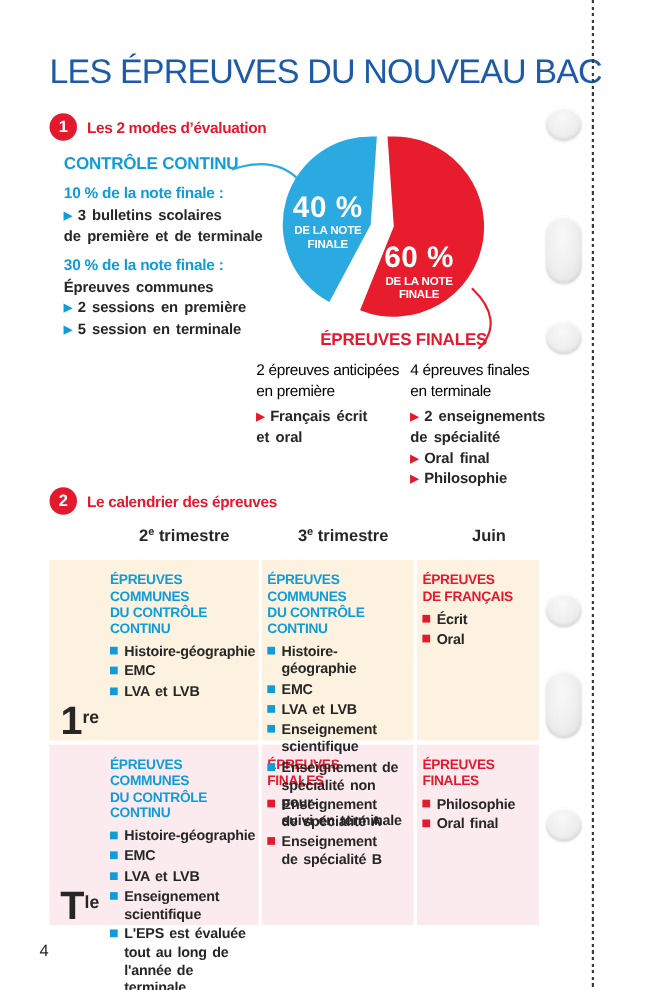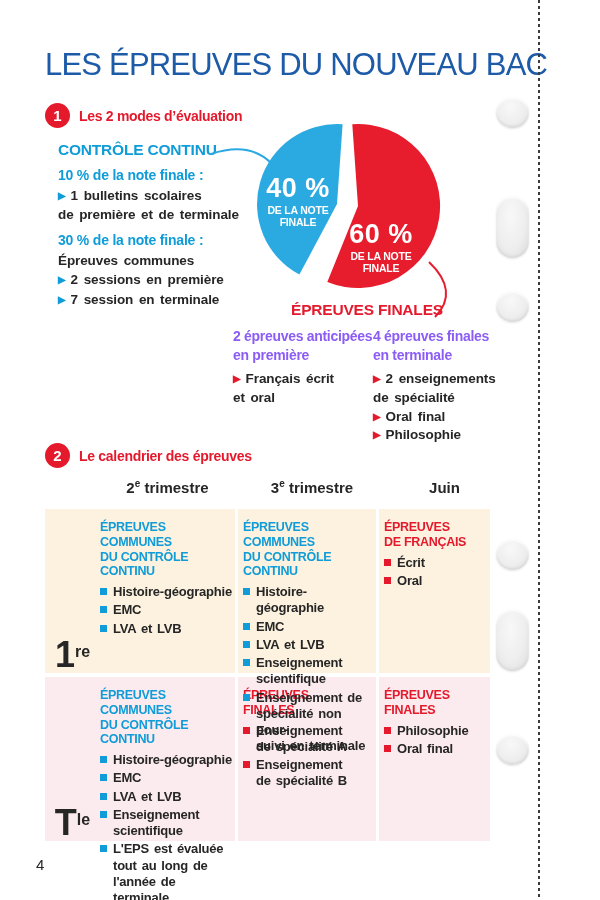--- a/index.html
+++ b/index.html
@@ -46,21 +46,21 @@
   .pie-label.blue { left:0px; top:60px; width:92px; }
   .pie-label.red  { left:84px; top:86px; width:90px;margin-top:20px; }
   .connectors { left:0; top:0; width:600px; height:900px; pointer-events:none; }
 
   
   .ef-title { left:252px; top:301px; width:230px; text-align:center;
               color:#e5192c; font-weight:700; font-size:15.5px; letter-spacing:-0.2px; }
   .ef-col { top:327px; }
   .ef-col1 { left:233px; width:140px; }
   .ef-col2 { left:373px; width:124px; }
-  .ef-heading { color:#8b5cf6; font-weight:700; font-size:14px; line-height:1.35;
+  .ef-heading { color:#000000; font-weight:400; font-size:14px; line-height:1.35;
                 letter-spacing:-0.3px; margin-bottom:5px; }
   .ef-col .body-item { line-height:1.4; }
 
   
   .cal-header {
     left:45px; top:478px; width:442px; display:grid;
     grid-template-columns:190px 138px 111px; column-gap:8px;
     font-size:15px; font-weight:700; color:#262626;
   }
   .cal-header .hc { text-align:center; }
@@ -111,26 +111,26 @@
 <div class="abs page-title">LES ÉPREUVES DU NOUVEAU BAC</div>
 
 <div class="abs sec-head sec1-head">
   <div class="num-badge">1</div>
   <div class="sec-title">Les 2 modes d’évaluation</div>
 </div>
 
 <div class="abs cc">
   <div class="cc-title">CONTRÔLE CONTINU</div>
   <div class="cc-label">10 % de la note finale :</div>
-  <div class="body-item"><span class="arrow cyan">▶</span><span class="pl">1 bulletins scolaires
+  <div class="body-item"><span class="arrow cyan">▶</span><span class="pl">3 bulletins scolaires
 de première et de terminale</span></div>
   <div class="cc-label">30 % de la note finale :</div>
   <div class="body-item">Épreuves communes</div>
   <div class="body-item"><span class="arrow cyan">▶</span><span class="pl">2 sessions en première</span></div>
-  <div class="body-item"><span class="arrow cyan">▶</span><span class="pl">7 session en terminale</span></div>
+  <div class="body-item"><span class="arrow cyan">▶</span><span class="pl">5 session en terminale</span></div>
 </div>
 
 <div class="abs pie">
   <svg width="200" height="186" viewBox="0 0 200 186">
     <path d="M 85 89 L 90.6 9.2 A 80 80 0 0 0 47.4 159.6 Z" fill="#2BA9E1"></path>
     <path d="M 106 91 L 100.3 9.2 A 82 82 0 1 1 75.3 167 Z" fill="#E71C2D"></path>
   </svg>
   <div class="pie-label blue">
     <div class="pct">40 %</div>
     <div class="cap pl">DE LA NOTE

